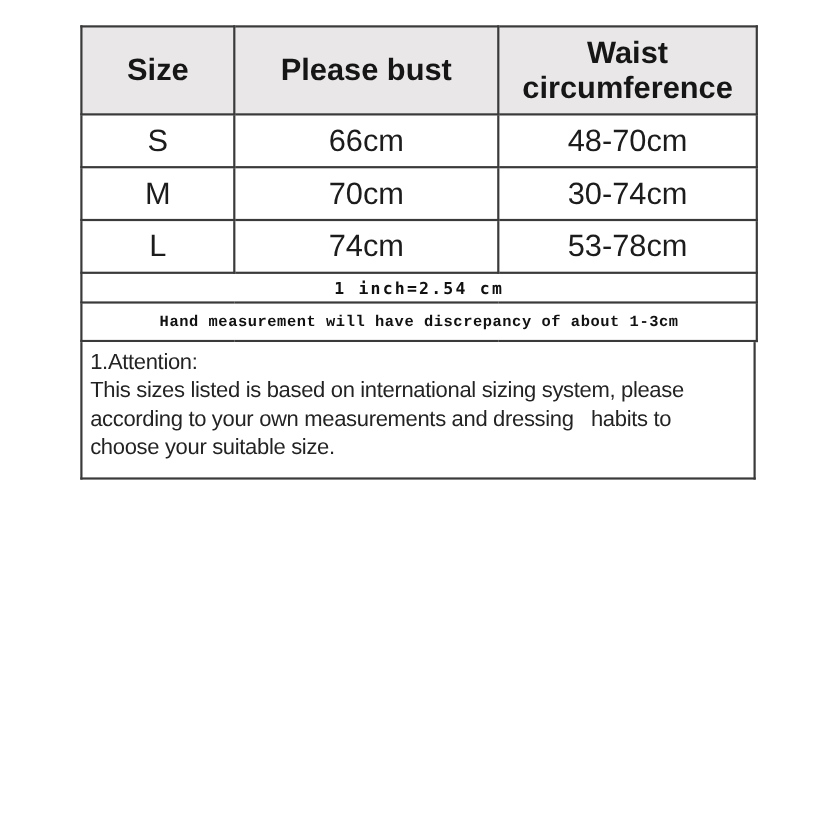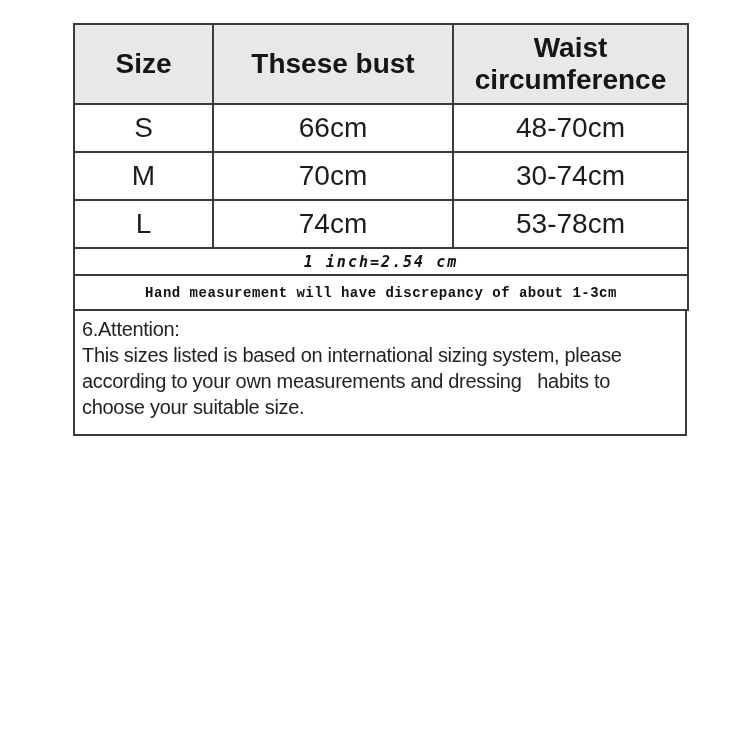--- a/index.html
+++ b/index.html
@@ -48,21 +48,20 @@
     font-weight: normal;
     color: #1c1c1c;
   }
   td.note-inch {
     height: 25px;
     font-family: "DejaVu Sans Mono", monospace;
     font-weight: bold;
     font-size: 15px;
     letter-spacing: 2px;
     color: #111111;
-    font-style: italic;
   }
   td.note-hand {
     height: 33px;
     font-family: Liberation Mono, monospace;
     font-weight: bold;
     font-size: 14px;
     letter-spacing: 0.5px;
     color: #111111;
   }
   .notes-panel {
@@ -93,21 +92,21 @@
 
   <table class="size-table">
     <colgroup>
       <col class="c-size">
       <col class="c-bust">
       <col class="c-waist">
     </colgroup>
     <thead>
       <tr>
         <th class="hdr">Size</th>
-        <th class="hdr">Thsese bust</th>
+        <th class="hdr">Please bust</th>
         <th class="hdr">Waist circumference</th>
       </tr>
     </thead>
     <tbody>
       <tr>
         <td class="val">S</td>
         <td class="val">66cm</td>
         <td class="val">48-70cm</td>
       </tr>
       <tr>
@@ -123,19 +122,19 @@
       <tr>
         <td class="note-inch" colspan="3">1 inch=2.54 cm</td>
       </tr>
       <tr>
         <td class="note-hand" colspan="3">Hand measurement will have discrepancy of about 1-3cm</td>
       </tr>
     </tbody>
   </table>
 
   <div class="notes-panel">
-    <div class="note-section">6.Attention:
+    <div class="note-section">1.Attention:
 This sizes listed is based on international sizing system, please
 according to your own measurements and dressing   habits to
 choose your suitable size.</div>
   </div>
 
 </div>
 
 </body></html>

